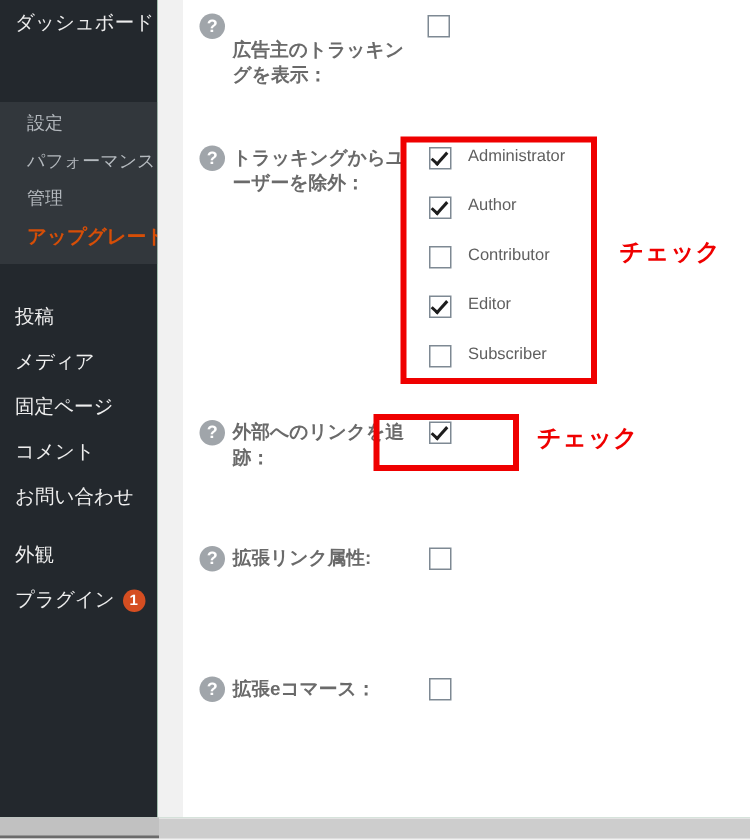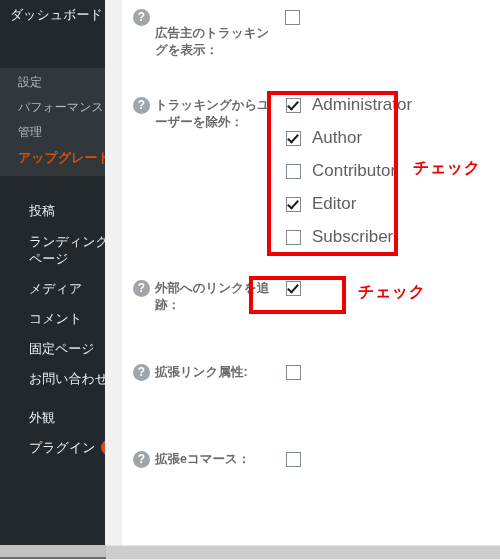--- a/index.html
+++ b/index.html
@@ -64,21 +64,21 @@
   }
   .cbx.checked::after{
     content:"";position:absolute;left:3px;top:0px;width:4px;height:9px;
     border:solid #1d1d1d;border-width:0 2px 2px 0;
     transform:rotate(42deg);
   }
   
   .role-row{position:absolute;left:0;}
   .role-label{
     position:absolute;left:26px;top:-2px;color:#5f5f5f;
-    font-size:17px;line-height:17px;font-weight:normal;
+    font-size:11px;line-height:17px;font-weight:normal;
   }
 
   
   .redbox{position:absolute;box-sizing:border-box;border:4px solid #ef0000;}
   .redtext{
     position:absolute;color:#ef0000;font-weight:bold;font-size:16px;
     letter-spacing:0.5px;white-space:nowrap;
   }
 
   
@@ -112,35 +112,32 @@
         <span>パフォーマンス</span>
       </div>
       <div class="sub-item">
         <span>管理</span>
       </div>
       <div class="sub-item upgrade">
         <span>アップグレード</span>
       </div>
     </div>
 
-    <div style="position:absolute;top:196px;left:0;width:105px;margin-left:19px;">
+    <div style="position:absolute;top:196px;left:0;width:105px;">
       <div class="menu-item">
         <span>投稿</span>
       </div>
-      <div class="menu-item" style="white-space:normal;line-height:17px;">
-        <span>ランディングページ</span>
-      </div>
       <div class="menu-item">
         <span>メディア</span>
       </div>
       <div class="menu-item">
+        <span>固定ページ</span>
+      </div>
+      <div class="menu-item">
         <span>コメント</span>
-      </div>
-      <div class="menu-item">
-        <span>固定ページ</span>
       </div>
       <div class="menu-item">
         <span>お問い合わせ</span>
       </div>
       <div class="sep"></div>
       <div class="menu-item">
         <span>外観</span>
       </div>
       <div class="menu-item">
         <span>プラグイン</span><span class="badge">1</span>

